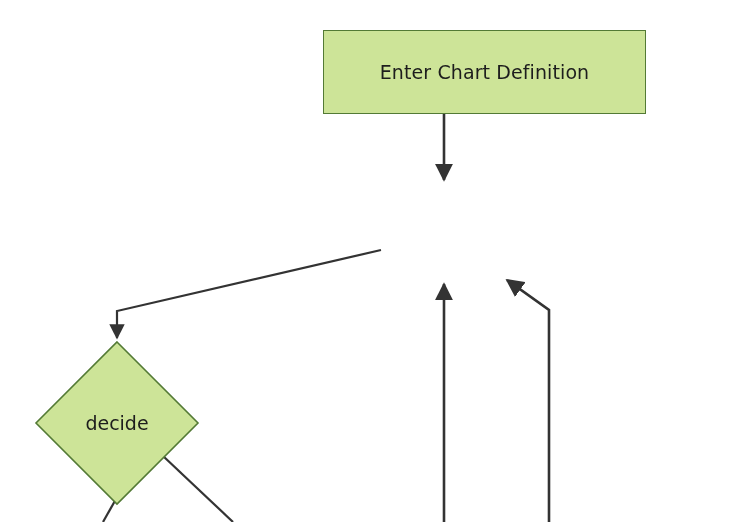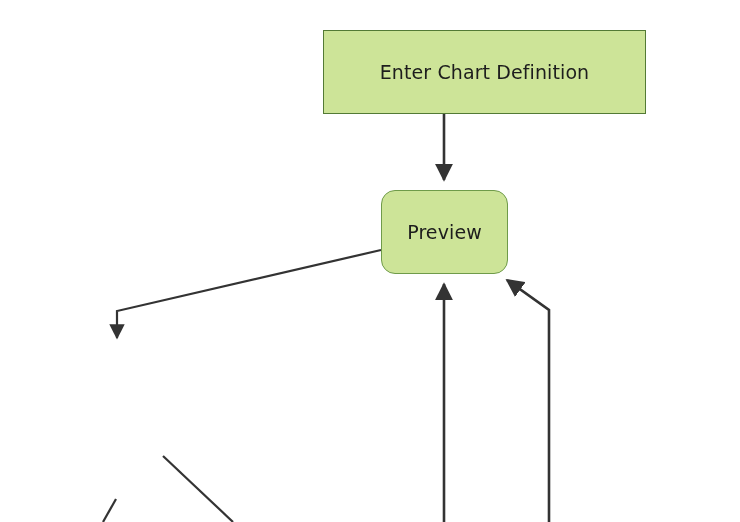--- a/index.html
+++ b/index.html
@@ -89,18 +89,21 @@
 
     <path d="M 116 499 L 103 522" fill="none" stroke="#333333" stroke-width="2.2"></path>
 
     <path d="M 163 456 L 233 522" fill="none" stroke="#333333" stroke-width="2.2"></path>
   </svg>
 
   <div class="node node-rect" style="left:283px; top:30px; width:323px; height:84px;margin-left:40px;">
     <span class="node-label">Enter Chart Definition</span>
   </div>
 
-  <div class="node node-rounded" style="left:381px; top:190px; width:127px; height:84px;">
-    <span class="node-label">Preview</span>
+
+  <div class="diamond-wrap" style="left:41px; top:352px; width:152px; height:152px;">
+    <svg width="152" height="152" viewBox="0 0 152 152" style="position:absolute; left:0; top:-5px; overflow:visible;">
+      <polygon points="76,-5 157,76 76,157 -5,76" fill="#cde498" stroke="#537a35" stroke-width="1.6"></polygon>
+    </svg>
+    <span class="diamond-label" style="top:-5px;">decide</span>
   </div>
-
 
 </div>
 
 </body></html>

